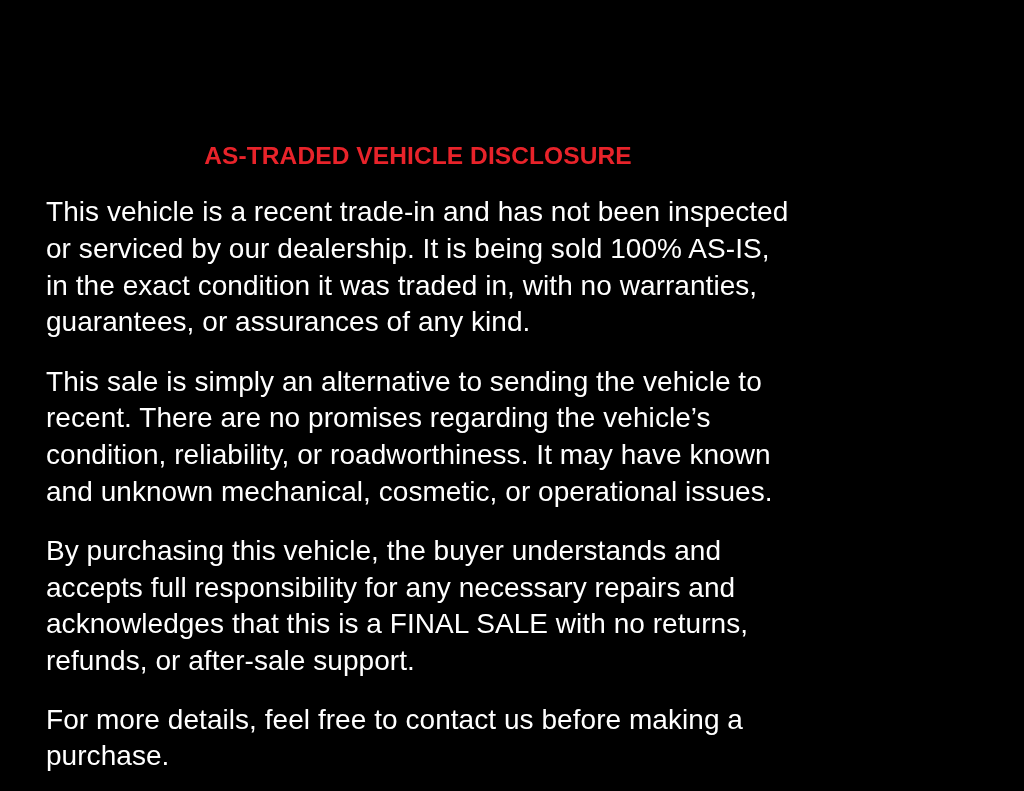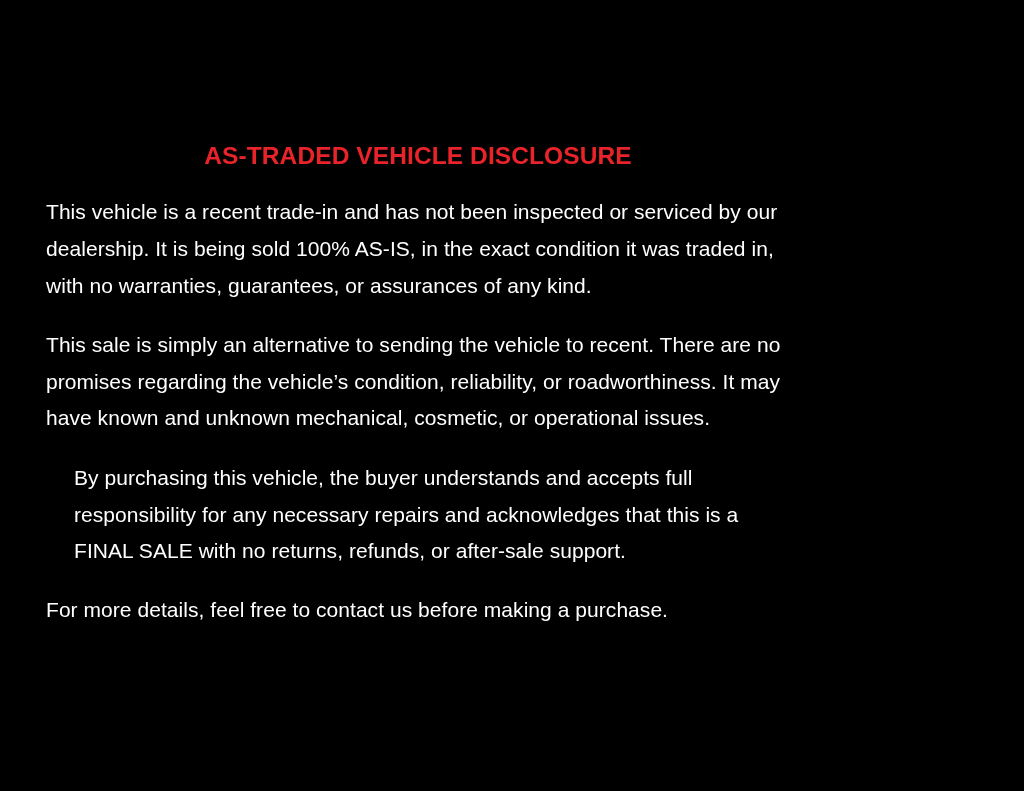--- a/index.html
+++ b/index.html
@@ -39,32 +39,31 @@
     font-weight: bold;
     letter-spacing: 0.1px;
     line-height: 1.2;
   }
   .body-copy {
     margin: 0;
     padding-top: 24px;
   }
   .para {
     margin: 0 0 23px 0;
-    font-size: 21px;
+    font-size: 28px;
     line-height: 36.6px;
     color: #ffffff;
     text-align: left;
     letter-spacing: 0.05px;
   }
   .para:last-child {
     margin-bottom: 16px;
   }
   .para-3 {
     margin-bottom: 22px;
-    margin-left: 28px;
   }
 </style>
 </head>
 <body>
 
 <div class="page">
   <div class="disclosure">
     <h1 class="doc-title">AS-TRADED VEHICLE DISCLOSURE</h1>
     <div class="body-copy">
       <p class="para para-1">This vehicle is a recent trade-in and has not been inspected or serviced by our dealership. It is being sold 100% AS-IS, in the exact condition it was traded in, with no warranties, guarantees, or assurances of any kind.</p>

